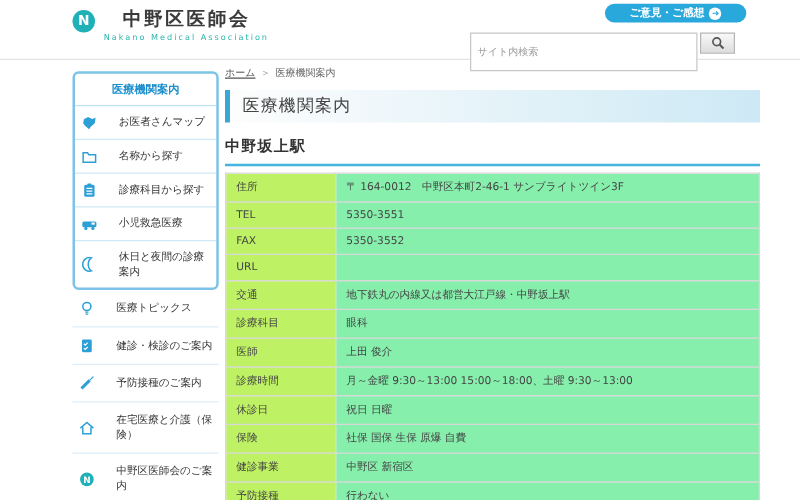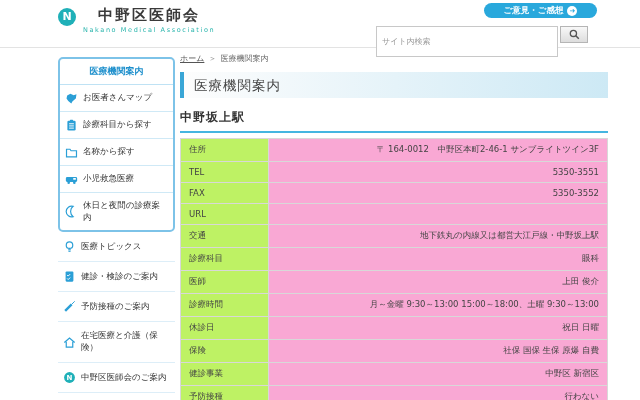--- a/index.html
+++ b/index.html
@@ -31,39 +31,39 @@
 
   
   .content { position:absolute; top:49px; left:0; width:640px; }
   .sidebar { position:absolute; left:58px; top:8px; width:117px; }
   .main { position:absolute; left:180px; top:4px; width:428px; }
 
   
   .side-box { border:2px solid #7dc3e8; border-radius:5px; background:#fff; overflow:hidden; }
   .side-box-title { text-align:center; color:#1d8fcc; font-weight:bold; font-size:9px;
     padding:6px 2px; border-bottom:1px solid #bfe2f4; }
-  .side-item { display:flex; align-items:center; gap:5px; padding:6.5px 5px; font-size:8.5px;
+  .side-item { display:flex; align-items:center; gap:17px; padding:6.5px 5px; font-size:8.5px;
     color:#333; cursor:pointer; }
   .side-box .side-item + .side-item { border-top:1px solid #cfe9f6; }
   .side-menu .side-item { border-bottom:1px solid #ddeef8; padding:8px 5px; }
   .side-item .ic { flex:0 0 13px; height:13px; }
 
   
   .breadcrumb { font-size:8px; color:#666; margin-bottom:8px; }
   .breadcrumb a { color:#555; text-decoration:underline; cursor:pointer; }
   .bc-sep { margin:0 4px; color:#888; }
   .page-title { height:26px; line-height:26px; font-size:13.5px; color:#444; font-weight:normal;
      padding-left:10px; border-left:4px solid #3aa6d6;
      background:linear-gradient(to right,#fdfdfd,#cde9f5); letter-spacing:1px; }
   .clinic-name { margin-top:11px; font-size:12px; font-weight:bold; color:#333;
      padding-bottom:5px; border-bottom:2px solid #45b5e0; letter-spacing:1px; }
   table.info { width:100%; border-collapse:collapse; margin-top:5px; }
   table.info td { border:1px solid #d8d8d8; font-size:8.5px; color:#444; padding:5px 8px; height:21px; }
   td.lbl { width:88px; background:#bef264; color:#555; }
-  td.val { background:#f9a8d4;text-align:right; }
+  td.val { background:#86efac; }
 </style>
 </head>
 <body>
 
 <div class="page">
 
   <div class="header">
     <div class="logo-wrap">
       <div class="logo-circle">N</div>
       <div class="logo-text-col">
@@ -93,36 +93,36 @@
         <div class="side-box-title">医療機関案内</div>
 
         <div class="side-item">
           <svg class="ic" viewBox="0 0 12 12">
             <path d="M2,3.2 L5,1.5 L8,3 L10.6,2.1 L10,6 L7,8.6 L5.8,10.6 L3,8.2 L1.4,6 Z" fill="#2b9fd6"></path>
           </svg>
           <span>お医者さんマップ</span>
         </div>
         <div class="side-item">
           <svg class="ic" viewBox="0 0 12 12">
+            <path d="M1.4,3 h3.2 l1,1.4 h5 v5.6 h-9.2 Z" fill="none" stroke="#2b9fd6" stroke-width="1.1"></path>
+          </svg>
+          <span>名称から探す</span>
+        </div>
+        <div class="side-item">
+          <svg class="ic" viewBox="0 0 12 12">
             <rect x="2.2" y="1.6" width="7.6" height="9" rx="1.2" fill="#2b9fd6"></rect>
             <rect x="4.5" y="0.8" width="3" height="1.6" rx="0.6" fill="#2b9fd6"></rect>
             <line x1="3.8" y1="4.4" x2="8.2" y2="4.4" stroke="#fff" stroke-width="0.9"></line>
             <line x1="3.8" y1="6.4" x2="8.2" y2="6.4" stroke="#fff" stroke-width="0.9"></line>
             <line x1="3.8" y1="8.4" x2="8.2" y2="8.4" stroke="#fff" stroke-width="0.9"></line>
           </svg>
           <span>診療科目から探す</span>
         </div>
         <div class="side-item">
           <svg class="ic" viewBox="0 0 12 12">
-            <path d="M1.4,3 h3.2 l1,1.4 h5 v5.6 h-9.2 Z" fill="none" stroke="#2b9fd6" stroke-width="1.1"></path>
-          </svg>
-          <span>名称から探す</span>
-        </div>
-        <div class="side-item">
-          <svg class="ic" viewBox="0 0 12 12">
             <rect x="0.8" y="3.8" width="10.4" height="4.4" rx="1.2" fill="#2b9fd6"></rect>
             <rect x="7.6" y="4.6" width="2.4" height="1.6" fill="#fff"></rect>
             <circle cx="3.4" cy="9" r="1.2" fill="#2b9fd6"></circle>
             <circle cx="8.6" cy="9" r="1.2" fill="#2b9fd6"></circle>
           </svg>
           <span>小児救急医療</span>
         </div>
         <div class="side-item">
           <svg class="ic" viewBox="0 0 12 12">
             <path d="M7.5,1.2 A5,5 0 1,0 7.5,10.8 A5.6,5.6 0 0,1 5.2,6 A5.6,5.6 0 0,1 7.5,1.2 Z" fill="none" stroke="#2b9fd6" stroke-width="1.1"></path>

